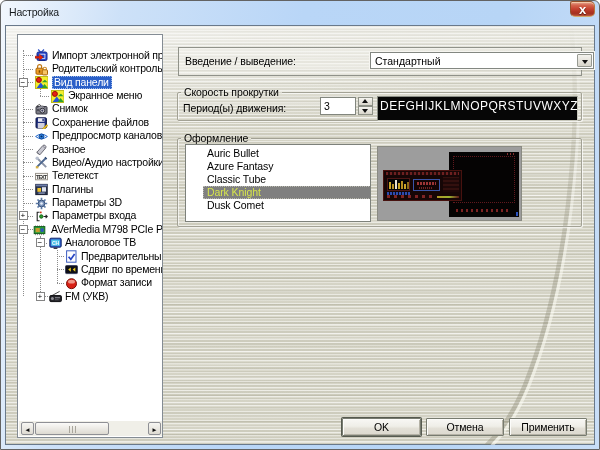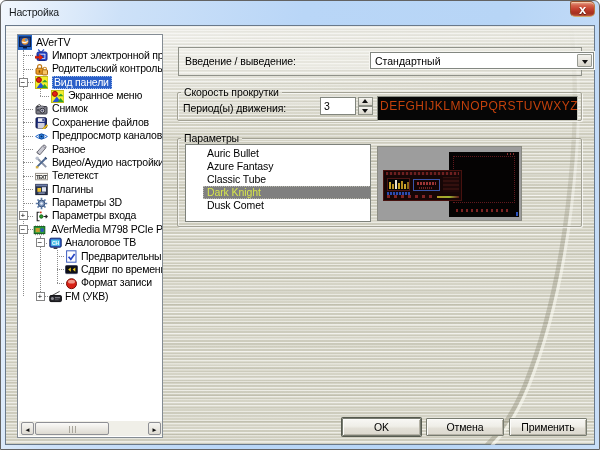--- a/index.html
+++ b/index.html
@@ -43,21 +43,21 @@
  linear-gradient(168deg, rgba(255,255,255,0.75) 0%, rgba(255,255,255,0.28) 16%, rgba(255,255,255,0) 32%),
  repeating-linear-gradient(180deg, rgba(255,255,255,0.50) 0 1px, rgba(255,255,255,0) 1px 2px, rgba(173,171,152,0.33) 2px 3px, rgba(255,255,255,0.28) 3px 4px, rgba(188,186,168,0.20) 4px 6px, rgba(255,255,255,0.42) 6px 7px, rgba(166,164,144,0.26) 7px 9px),
  repeating-linear-gradient(180deg, rgba(255,255,255,0.30) 0 1px, rgba(0,0,0,0) 1px 5px, rgba(152,150,130,0.25) 5px 6px, rgba(0,0,0,0) 6px 13px);
 background-attachment:fixed}
 .edit{position:absolute;left:320px;top:97px;width:36px;height:18px;background:#fff;border:1px solid #82867e;font-size:10.5px;padding:2px 0 0 3px}
 .spin{position:absolute;left:358px;top:97px;width:15px;height:18px}
 .sp{position:absolute;left:0;width:15px;height:9px;background:linear-gradient(180deg,#f5f4ef,#d9d6cc);border:1px solid #8f9288}
 .sp:after{content:"";position:absolute;left:3px;border:3.5px solid transparent}
 .spu{top:0}.spu:after{top:1px;border-bottom:4px solid #111;border-top:none}
 .spd{top:9px}.spd:after{top:2px;border-top:4px solid #111;border-bottom:none}
-.marq{position:absolute;left:377px;top:96px;width:201px;height:25px;background:#060606;border:1px solid #8a8d85;border-right-color:#c8c8bc;border-bottom-color:#c8c8bc;color:#c2410c;font-size:12px;line-height:19px;letter-spacing:0.5px;white-space:nowrap;overflow:hidden;padding-left:2px}
+.marq{position:absolute;left:377px;top:96px;width:201px;height:25px;background:#060606;border:1px solid #8a8d85;border-right-color:#c8c8bc;border-bottom-color:#c8c8bc;color:#ffffff;font-size:12px;line-height:19px;letter-spacing:0.5px;white-space:nowrap;overflow:hidden;padding-left:2px}
 .list{position:absolute;left:185px;top:144px;width:186px;height:78px;background:#fff;border:1px solid #7d817b;overflow:hidden}
 .li{position:absolute;left:17px;width:182px;height:13px;font-size:10.5px;letter-spacing:-0.1px;line-height:13px;padding-left:4px;color:#000}
 .lisel{background:#7f7f7f;color:#d6e44c;outline:1px dotted rgba(240,240,220,0.5);outline-offset:-1px}
 .prev{position:absolute;left:377px;top:146px;width:145px;height:75px;border:1px solid #8a8b83;background:#9d9d9d}
 
 .btn{position:absolute;top:418px;height:18px;letter-spacing:-0.1px;background:linear-gradient(180deg,#f8f7f4 0%,#efeee8 45%,#e2dfd6 60%,#dcd9cf 100%);border:1px solid #777b70;border-radius:1px;box-shadow:inset 1px 1px 0 #fcfcfa, inset -1px -1px 0 #b5b2a6;font-size:10.5px;text-align:center;line-height:16px;color:#000}
 .def{box-shadow:0 0 0 1px #565a50, inset 1px 1px 0 #fcfcfa, inset -1px -1px 0 #b5b2a6}
 </style></head>
 <body>
 <div class="win"></div>
@@ -111,33 +111,20 @@
 <div class="hd" style="left:5px;top:194.2px;width:10px"></div>
 <div class="vd" style="left:22px;top:53px;height:7.5px"></div>
 <div class="hd" style="left:22px;top:60.5px;width:9px"></div>
 <div class="vd" style="left:22px;top:201px;height:60.1px"></div>
 <div class="hd" style="left:22px;top:207.6px;width:7px"></div>
 <div class="hd" style="left:22px;top:261.1px;width:8px"></div>
 <div class="vd" style="left:39px;top:215px;height:32.7px"></div>
 <div class="hd" style="left:39px;top:221px;width:7px"></div>
 <div class="hd" style="left:39px;top:234.3px;width:7px"></div>
 <div class="hd" style="left:39px;top:247.7px;width:7px"></div>
-<div class="tr" style="left:0;top:0.5px;width:144px">
-<span style="position:absolute;left:0px;top:-1px">
-        <svg width="14" height="15" viewBox="0 0 14 15">
-          <rect width="14" height="15" fill="#2565c5"></rect>
-          <rect x="1.5" y="2" width="11" height="9.5" fill="#1d3f8e" stroke="#0a1c46"></rect>
-          <circle cx="7" cy="6.3" r="3.4" fill="#e89434"></circle>
-          <path d="M4.2 6.8 a3.2 2.6 0 0 0 5.4 -1.2" stroke="#f5f5f5" fill="none" stroke-width="1.3"></path>
-          <circle cx="8.3" cy="5" r="1.3" fill="#4f8fe0"></circle>
-          <rect x="5" y="11.5" width="4" height="2" fill="#0a1c46"></rect>
-        </svg>
-      </span>
-<span style="position:absolute;left:18px;white-space:nowrap">AVerTV</span>
-</div>
 <div class="tr" style="left:0;top:13.9px;width:144px">
 <span style="position:absolute;left:17px;top:0.5px">
         <svg width="13" height="13" viewBox="0 0 13 13">
           <path d="M3.2 0.5 L5.6 3.2 M9 0.5 L6.4 3.2" stroke="#2a50c8" stroke-width="1.2" fill="none"></path>
           <rect x="2" y="3" width="10" height="8.5" rx="1.5" fill="#2347cf" stroke="#16288a"></rect>
           <rect x="4" y="4.8" width="6.3" height="5" rx="0.5" fill="#f2f2f8"></rect>
           <rect x="4.8" y="5.6" width="4.7" height="3.4" fill="#2347cf"></rect>
           <path d="M0 7.2 h4.4 v-2 l3.8 3 -3.8 3 v-2 H0 z" fill="#e81f08" stroke="#8e1200" stroke-width="0.5"></path>
         </svg>
       </span>
@@ -360,21 +347,21 @@
 <div class="glab" style="left:181px;top:87px">Скорость прокрутки</div>
 <div class="lab" style="left:183px;top:102px">Период(ы) движения:</div>
 <div class="edit">3</div>
 <div class="spin">
     <span class="sp spu"></span>
     <span class="sp spd"></span>
   </div>
 <div class="marq">DEFGHIJKLMNOPQRSTUVWXYZ</div>
 
 <div class="grp" style="left:177px;top:138px;width:405px;height:89px"></div>
-<div class="glab" style="left:181px;top:133px">Параметры</div>
+<div class="glab" style="left:181px;top:133px">Оформление</div>
 <div class="list">
 <div class="li" style="top:2px">Auric Bullet</div>
 <div class="li" style="top:15px">Azure Fantasy</div>
 <div class="li" style="top:28px">Classic Tube</div>
 <div class="li lisel" style="top:41px">Dark Knight</div>
 <div class="li" style="top:54px">Dusk Comet</div>
 </div>
 <div class="prev" id="prev">
  <div class="abs" style="left:71px;top:5px;width:70px;height:65px;background:#050303">
    <div class="abs" style="left:4px;top:4px;right:4px;bottom:14px;border:1px dotted #61181d"></div>

